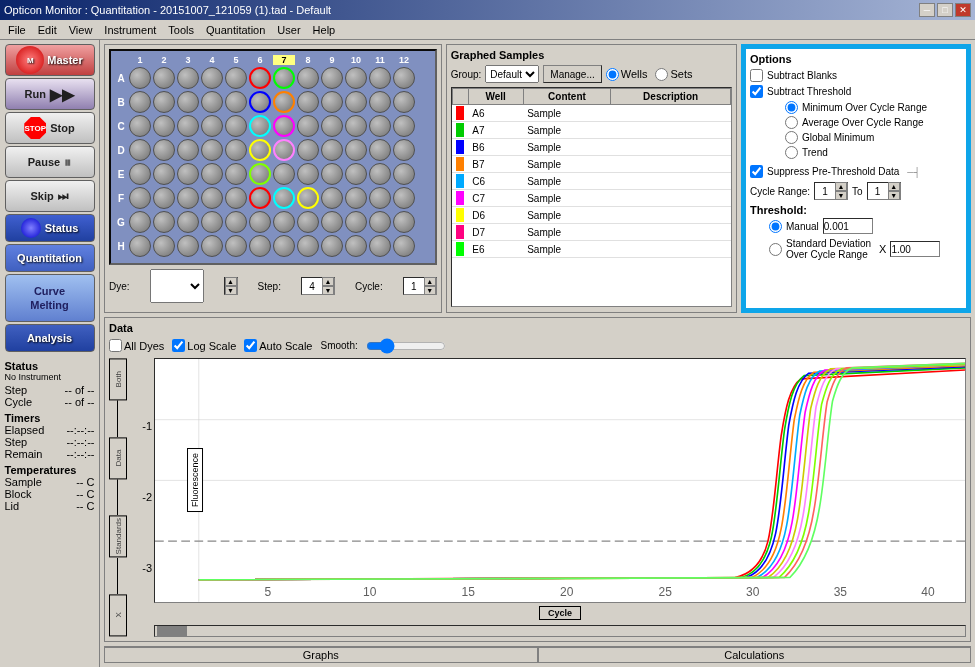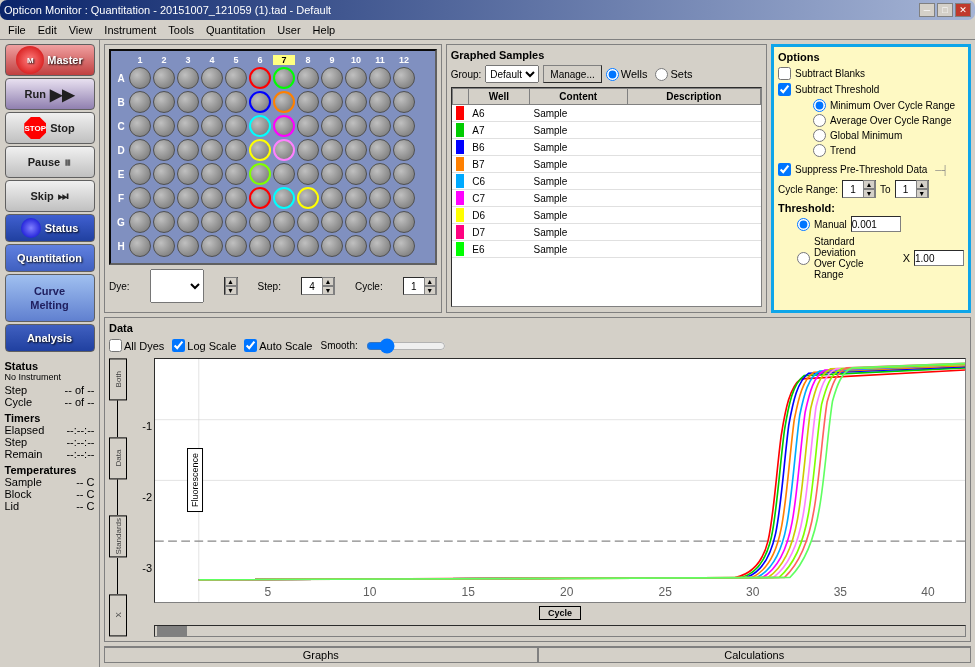--- a/index.html
+++ b/index.html
@@ -7,21 +7,20 @@
     
     
     #titlebar {
       background: linear-gradient(to right, #0a246a, #a6b5d6);
       color: white;
       height: 20px;
       display: flex;
       align-items: center;
       padding: 0 4px;
       justify-content: space-between;
-      border-radius: 7px;
     }
     #titlebar-buttons { display: flex; gap: 2px; }
     .titlebar-btn {
       width: 16px; height: 14px;
       background: #d4d0c8;
       border: 1px solid #808080;
       font-size: 9px;
       display: flex; align-items: center; justify-content: center;
       cursor: pointer;
     }
@@ -228,24 +227,24 @@
     #well-table td {
       padding: 1px 4px;
       font-size: 10px;
       border-bottom: 1px solid #e0e0e0;
     }
     .well-color-cell { width: 8px; }
     .color-dot { width: 8px; height: 14px; }
     
     
     #options-panel {
-      border: 3px solid #0ea5e9;
-      background: #fef9c3;
+      border: 5px solid #0ea5e9;
+      background: #ffffff;
       padding: 4px;
-      width: 200px;
+      width: 230px;
     }
     #options-title { font-weight: bold; margin-bottom: 4px; }
     .option-row { display: flex; align-items: center; gap: 4px; margin-bottom: 3px; }
     .option-checkbox { cursor: pointer; }
     .option-label { font-size: 10px; }
     .indent { margin-left: 16px; }
     .radio-option { display: flex; align-items: center; gap: 4px; margin-bottom: 2px; padding-left: 19px; }
     
     .cycle-range-row { display: flex; align-items: center; gap: 4px; margin: 4px 0; }
     .threshold-section { margin-top: 4px; }

